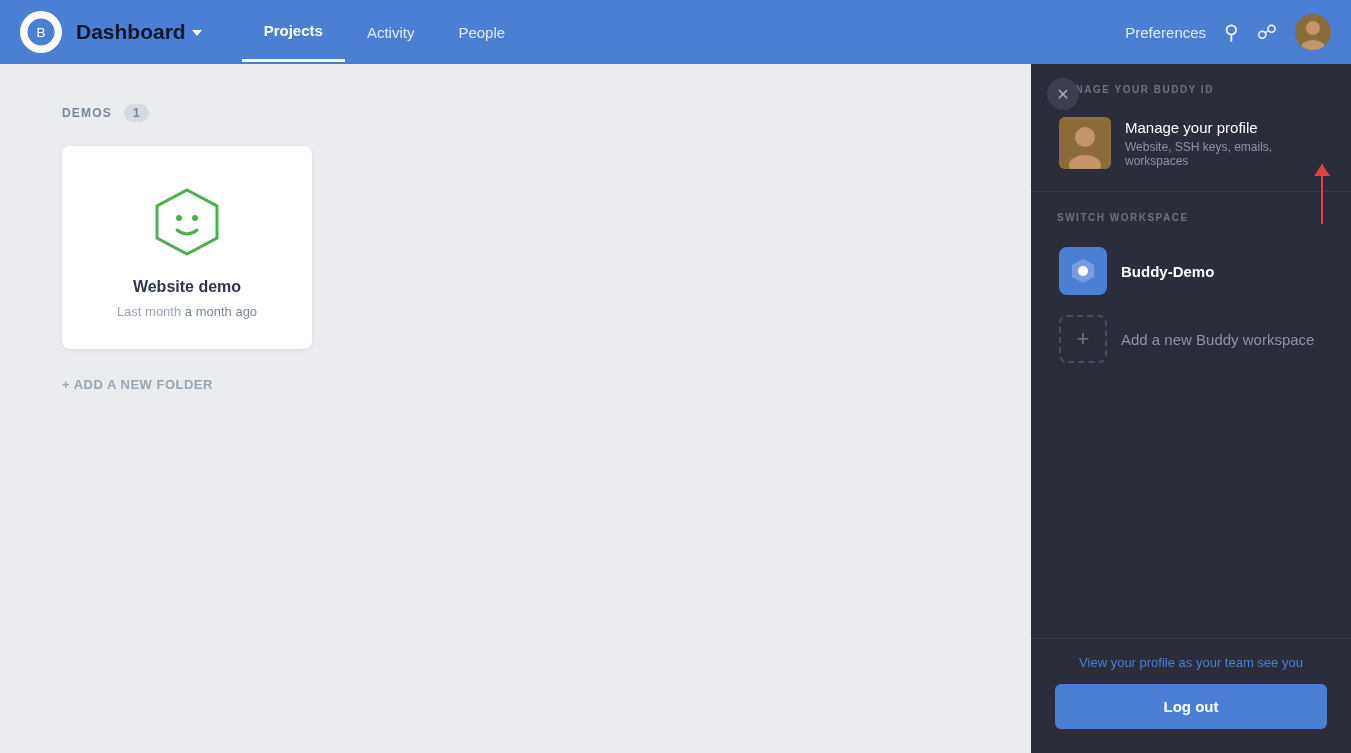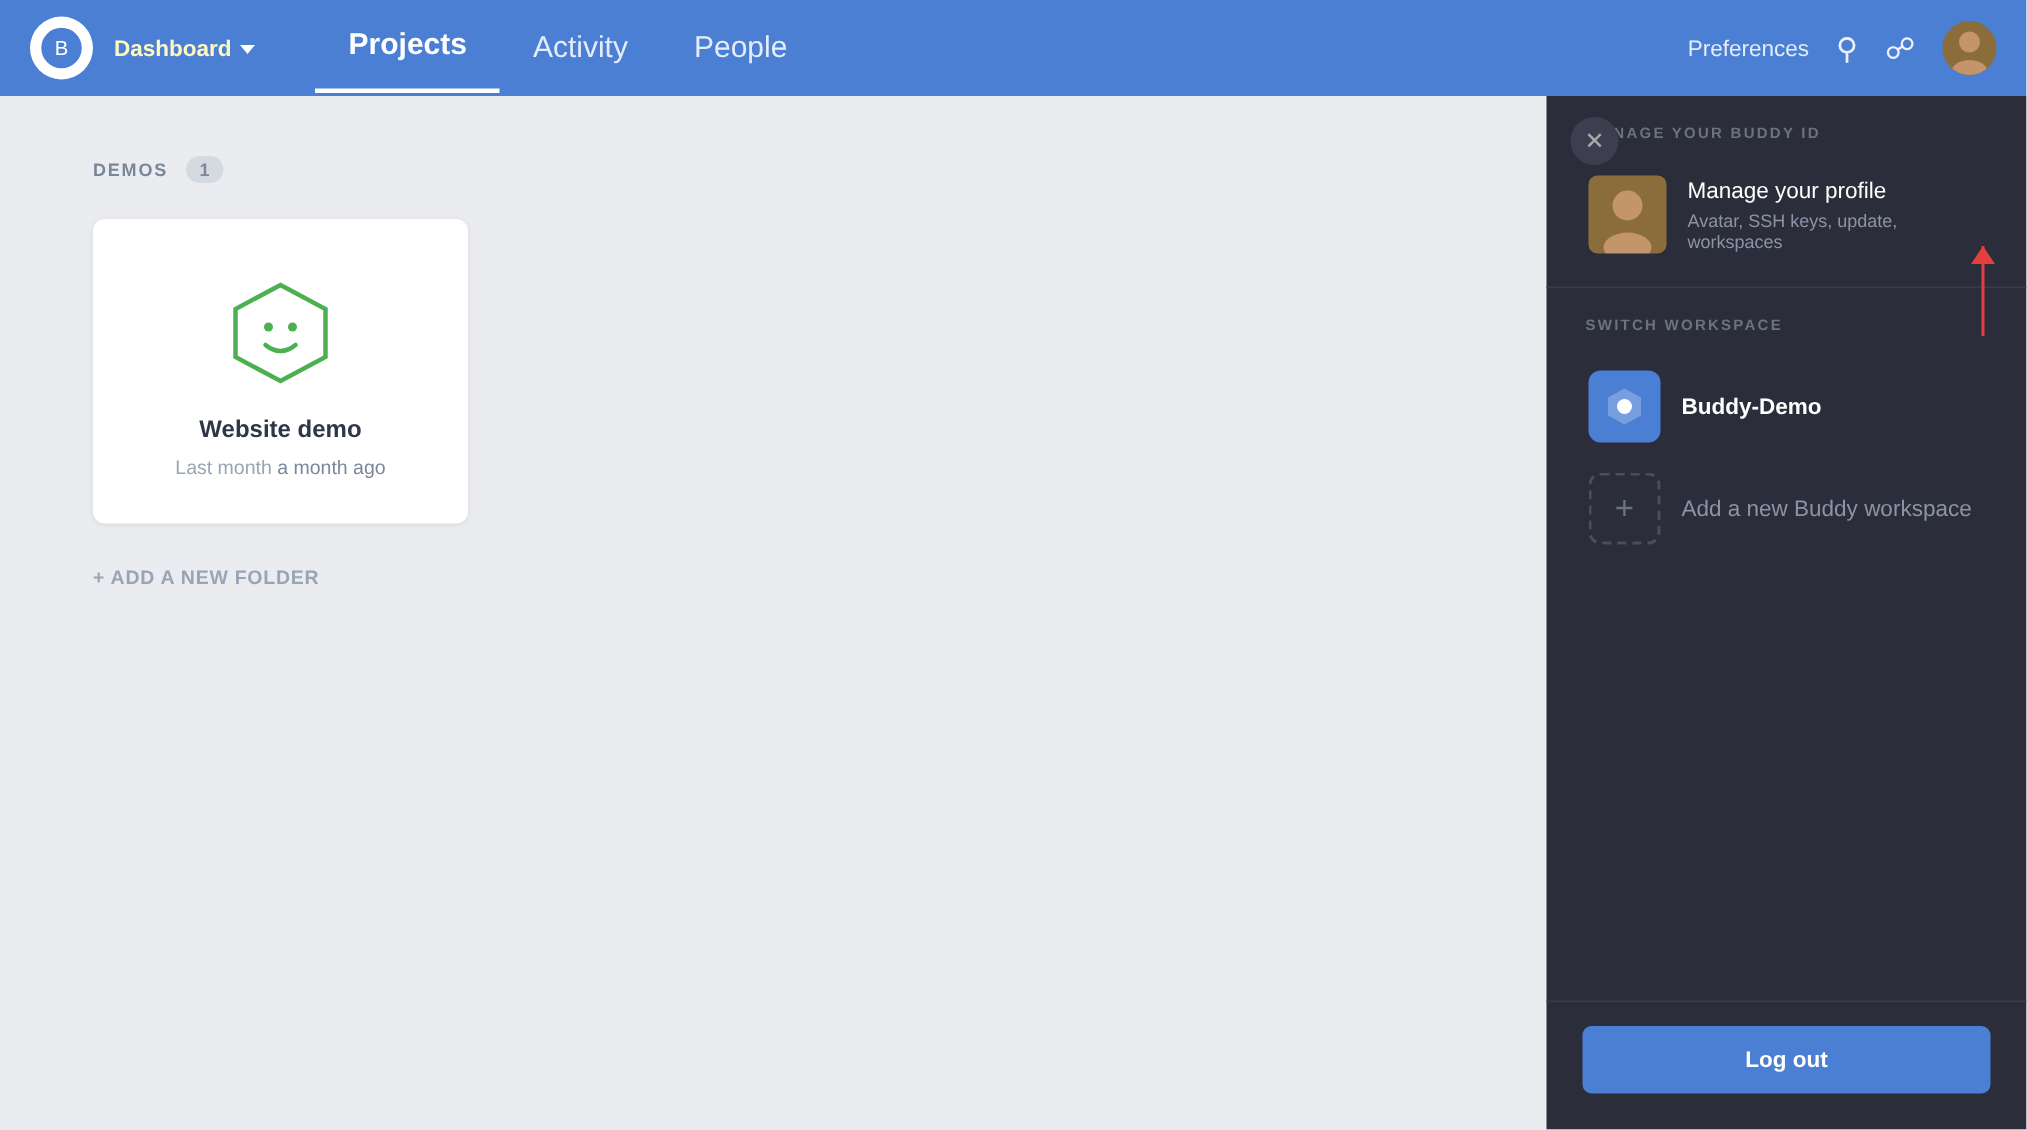--- a/index.html
+++ b/index.html
@@ -20,41 +20,41 @@
       background: #fff;
       border-radius: 50%;
       display: flex; align-items: center; justify-content: center;
       margin-right: 14px;
       overflow: hidden;
       flex-shrink: 0;
     }
     .header-logo svg { width: 30px; height: 30px; }
     .header-brand {
       display: flex; align-items: center; gap: 6px;
-      color: #fef9c3;
-      font-size: 15px;
+      color: #0f172a;
+      font-size: 21px;
       font-weight: 600;
       margin-right: 40px;
       cursor: pointer;
     }
     .header-brand .caret {
       width: 0; height: 0;
       border-left: 5px solid transparent;
       border-right: 5px solid transparent;
       border-top: 6px solid #fff;
       margin-top: 2px;
     }
     .header-nav {
       display: flex; align-items: center; gap: 0;
       flex: 1;
     }
     .header-nav a {
       color: rgba(255,255,255,0.85);
       text-decoration: none;
-      font-size: 20px;
+      font-size: 15px;
       padding: 0 22px;
       height: 60px;
       display: flex; align-items: center;
       font-weight: 500;
     }
     .header-nav a.active {
       color: #fff;
       font-weight: 600;
       border-bottom: 3px solid #fff;
     }
@@ -395,21 +395,21 @@
       <div class="profile-row">
         <div class="profile-avatar">
           <svg width="52" height="52" viewBox="0 0 52 52">
             <rect width="52" height="52" fill="#8a6d3b" rx="6"></rect>
             <circle cx="26" cy="20" r="10" fill="#c4956a"></circle>
             <ellipse cx="26" cy="48" rx="16" ry="10" fill="#c4956a"></ellipse>
           </svg>
         </div>
         <div class="profile-info">
           <div class="profile-name">Manage your profile</div>
-          <div class="profile-desc">Avatar, SSH keys, update, workspaces</div>
+          <div class="profile-desc">Website, SSH keys, emails, workspaces</div>
         </div>
       </div>
     </div>
 
     <div class="arrow-up-indicator">
       <div class="arrow-up-head"></div>
       <div class="arrow-up-line"></div>
     </div>
 
     <div class="switch-workspace-section">
@@ -425,16 +425,17 @@
         <div class="workspace-name">Buddy-Demo</div>
       </div>
 
       <div class="add-workspace-row">
         <div class="add-workspace-icon">+</div>
         <div class="add-workspace-name">Add a new Buddy workspace</div>
       </div>
     </div>
 
     <div class="panel-footer">
+      <a class="view-profile-link">View your profile as your team see you</a>
       <button class="logout-btn">Log out</button>
     </div>
   </div>
 </div>
 
 </body></html>

